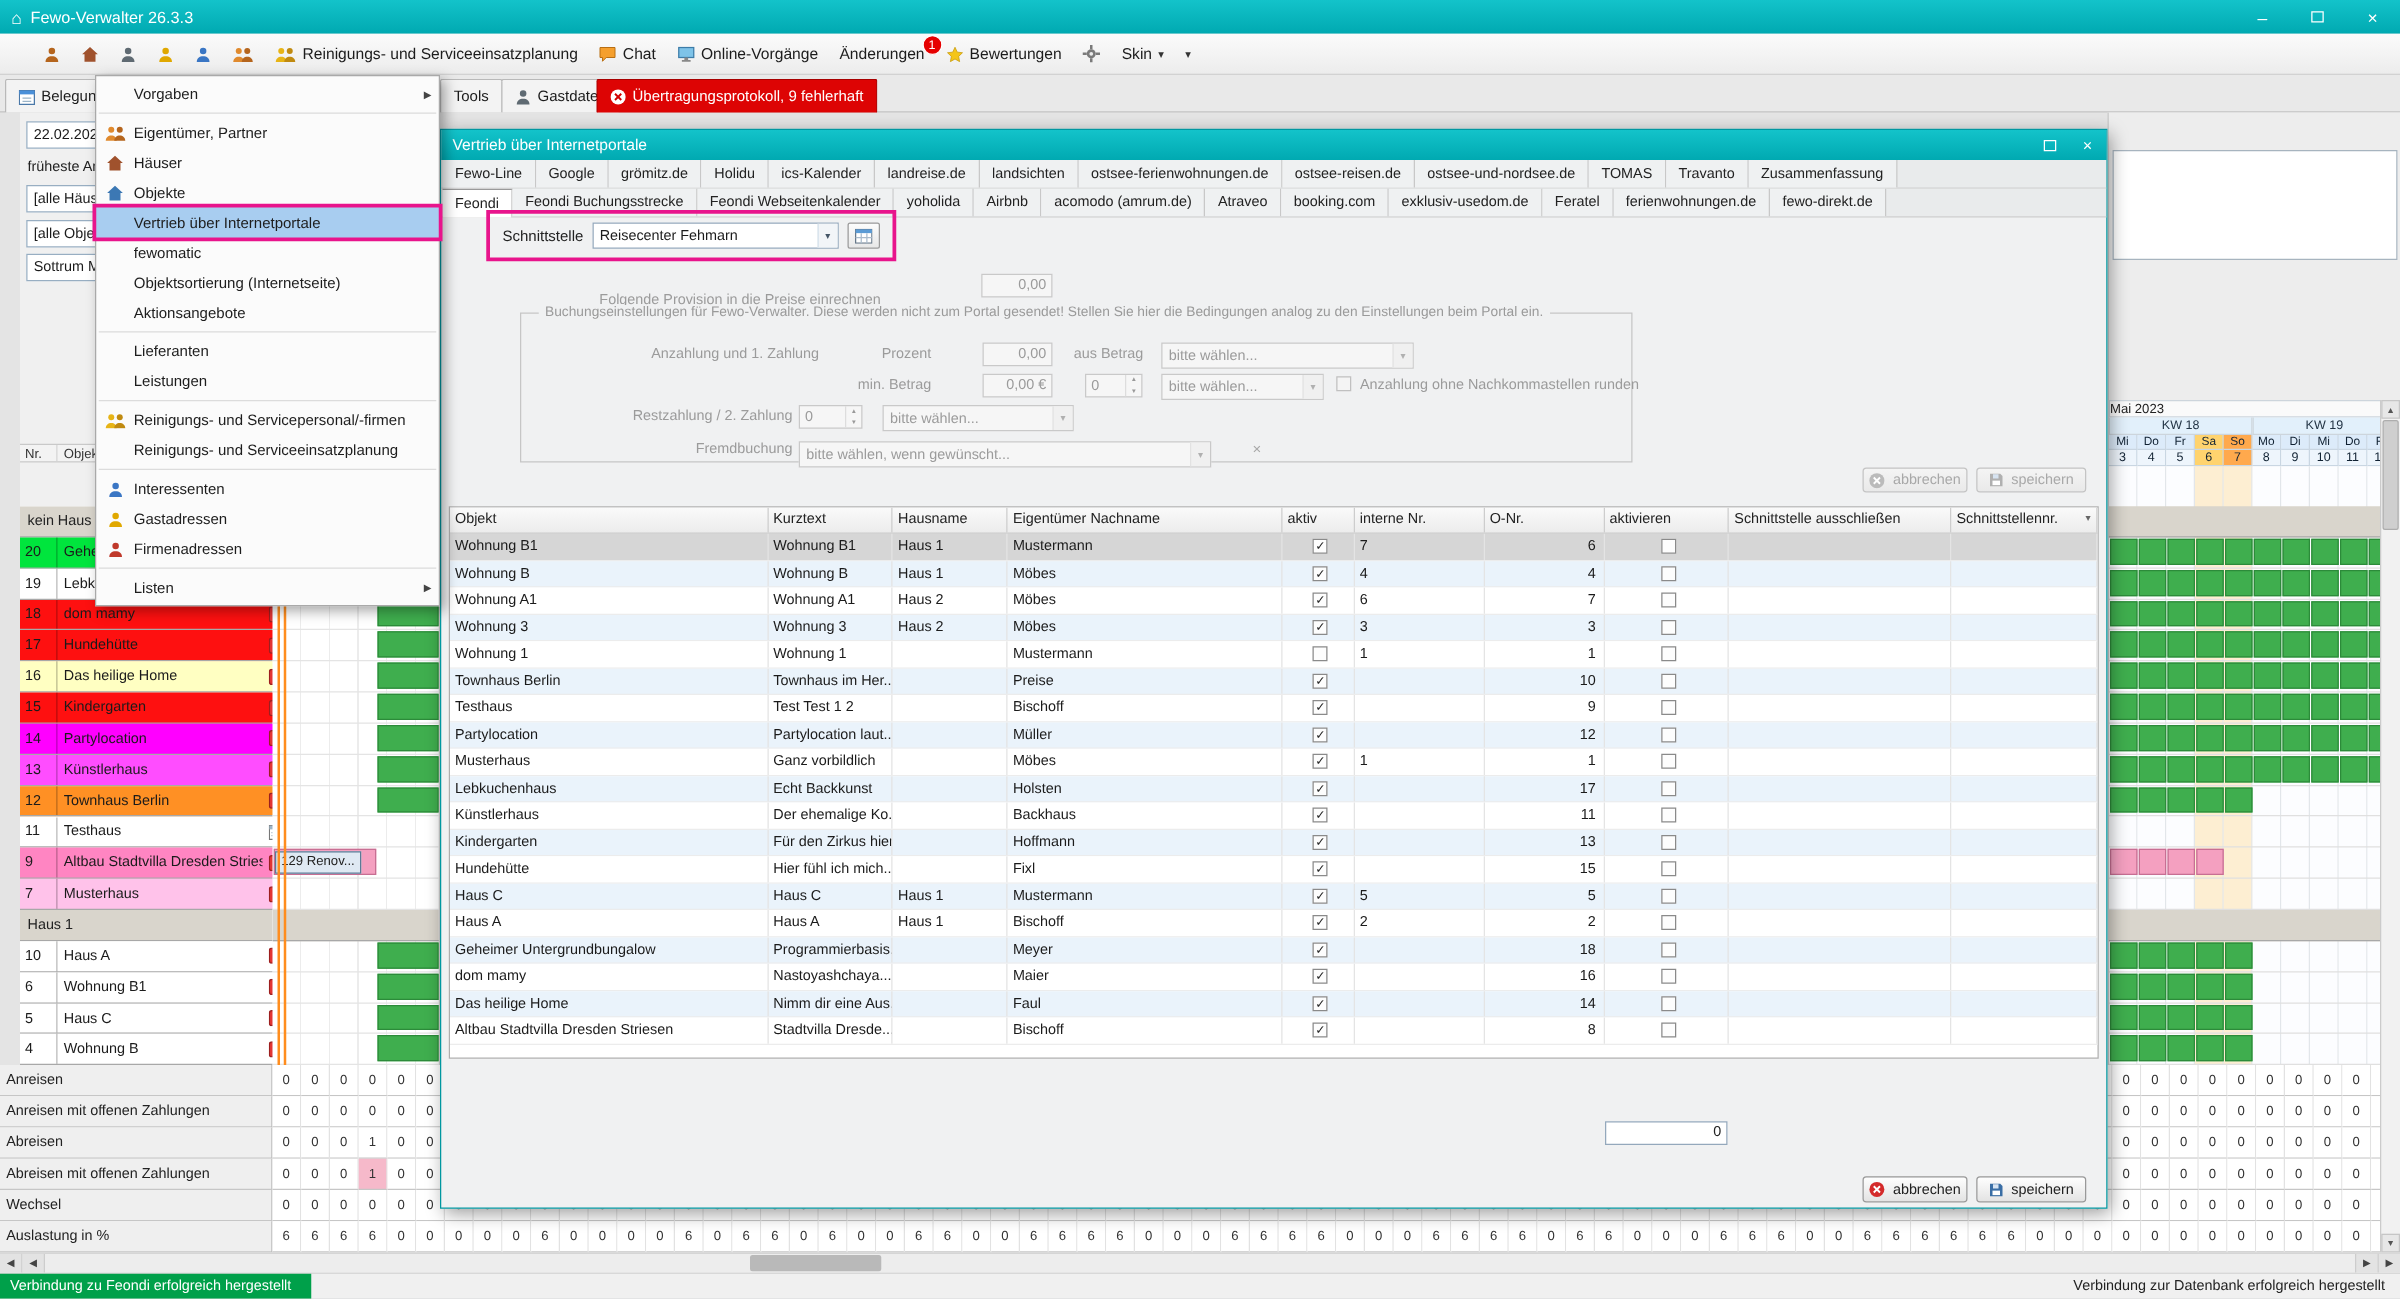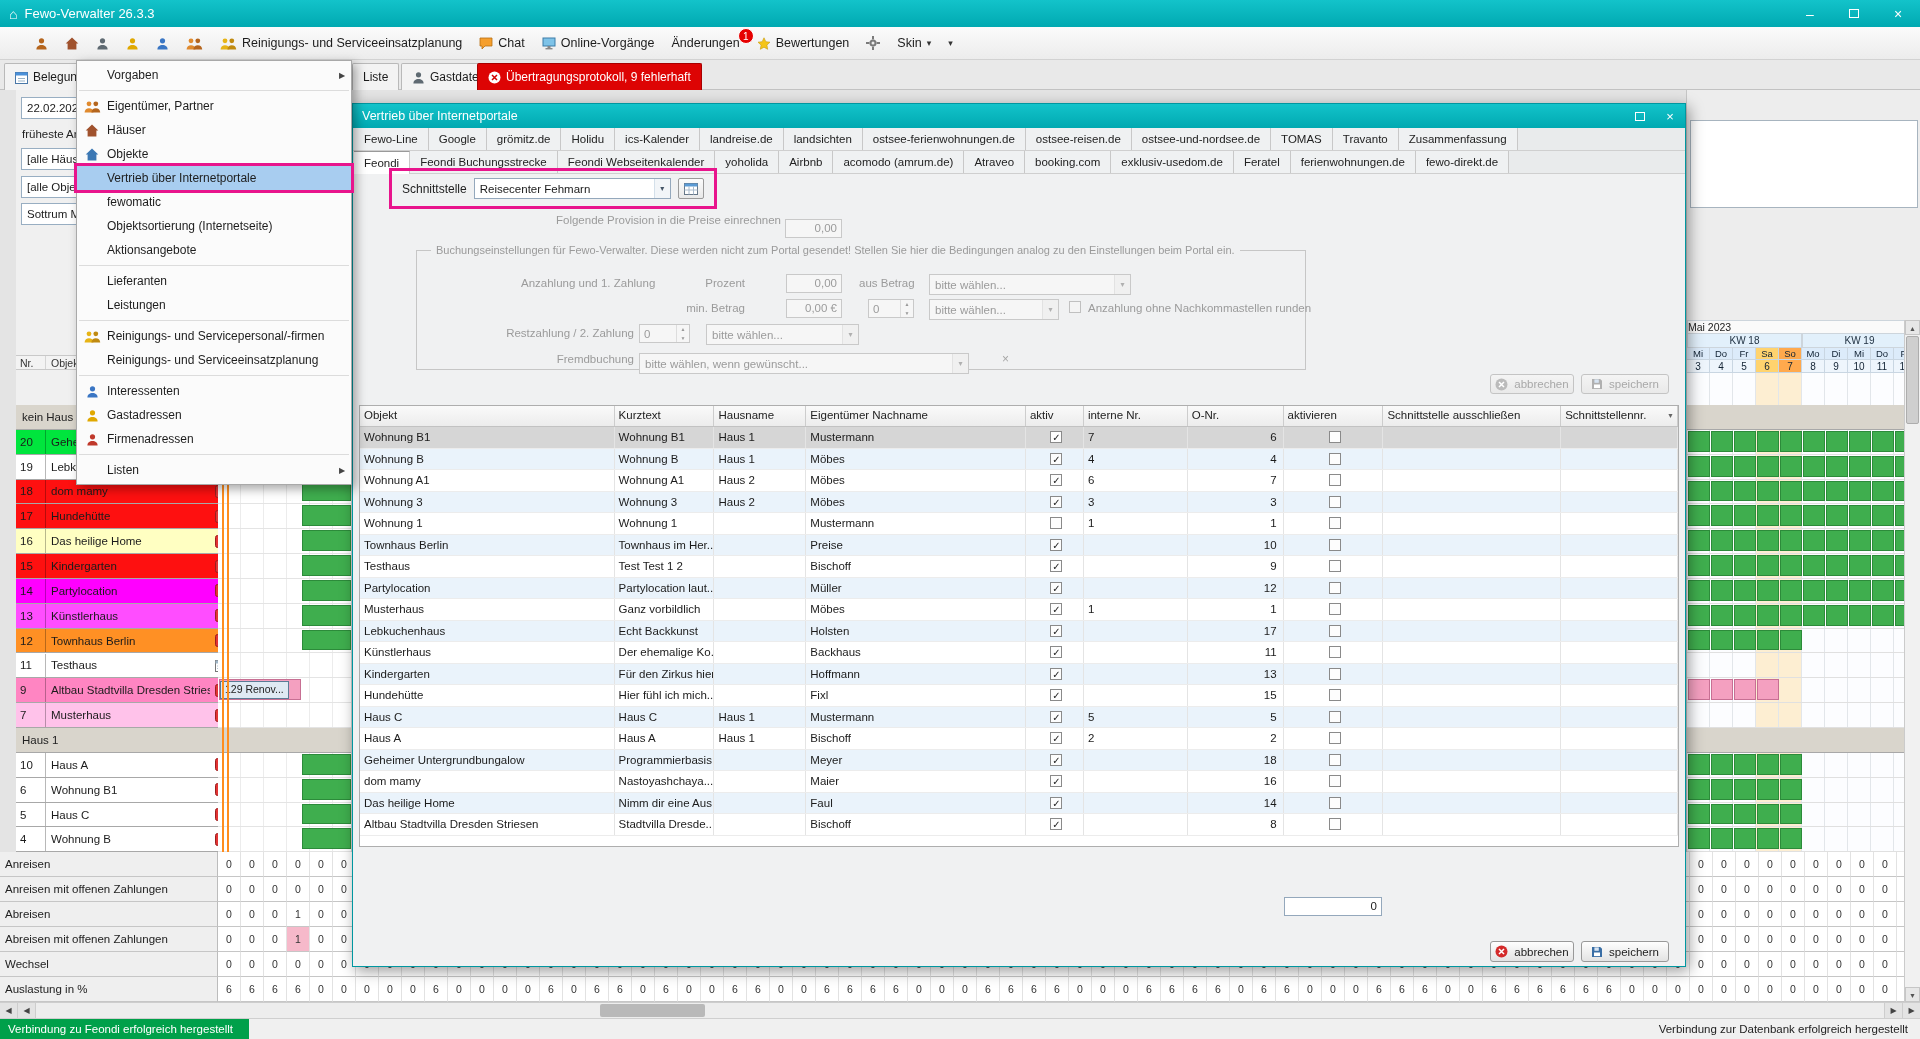--- a/index.html
+++ b/index.html
@@ -124,21 +124,21 @@
 #schnittstelle-label{font-size:12px;color:#222}
 .select{display:flex;align-items:center;height:21px;background:#fff;border:1px solid #94a8bc;font-size:11.5px;padding-left:5px}
 .select .caret{margin-left:auto;width:16px;height:100%;display:flex;align-items:center;justify-content:center;color:#456;border-left:1px solid #d4e0ea;background:#f2f5f8;font-size:8px}
 .select.disabled{background:#f6f6f6;border-color:#c9c9c9;color:#9b9b9b}
 .select.disabled .caret{color:#b0b0b0;background:#f0f0f0;border-left-color:#e2e2e2}
 #schnittstelle-select{width:197px}
 #schnittstelle-btn{width:26px;height:21px;display:flex;align-items:center;justify-content:center;background:linear-gradient(#fcfcfc,#e8e8e8);border:1px solid #9a9a9a;border-radius:2px}
 .dis-label{position:absolute;font-size:11.5px;color:#9b9b9b;white-space:nowrap}
 .dinput{position:absolute;height:19px;background:#f6f6f6;border:1px solid #c9c9c9;color:#9b9b9b;font-size:11.5px;text-align:right;padding:2px 4px 0 0}
 .einput{position:absolute;height:19px;background:#fff;border:1px solid #94a8bc;color:#222;font-size:11.5px;text-align:right;padding:2px 4px 0 0}
-#provision-label{left:50px;top:40px;width:378px;text-align:right}
+#provision-label{left:50px;top:60px;width:378px;text-align:center}
 #provision-input{left:432px;top:45px;width:57px}
 #fieldset{position:absolute;left:63px;top:76px;width:890px;height:120px;border:1px solid #c6c6c6}
 #legend{position:absolute;top:-7px;left:14px;background:#f0f1f2;padding:0 5px;font-size:11px;color:#9a9a9a;white-space:nowrap}
 .fs-label{position:absolute;font-size:11.5px;color:#9b9b9b;white-space:nowrap}
 .fs-right{text-align:right}
 #fsl-anzahlung{left:104px;top:26px}
 #fsl-prozent{left:238px;top:26px;width:90px}
 #fsi-prozent{left:369px;top:23px;width:56px}
 #fsl-ausbetrag{left:442px;top:26px}
 #fsd-1{position:absolute;left:512px;top:23px;width:202px}
@@ -318,21 +318,21 @@
       <span class="ticon" id="belegung-ic">
           <svg width="13" height="13">
             <rect x=".5" y="1.5" width="12" height="11" fill="#fff" stroke="#4a78a8"></rect>
             <rect x=".5" y="1.5" width="12" height="3" fill="#4a90d9"></rect>
             <path d="M3 7.5h7M3 10h7" stroke="#9ab4c8"></path>
           </svg>
         </span>
       <span>Belegung</span>
     </div>
     <div class="mtab" id="tab-liste">
-      <span>Liste</span>
+      <span>Tools</span>
     </div>
     <div class="mtab" id="tab-gastdaten">
       <span class="ticon" id="gast-ic">
           <svg width="13" height="13" viewBox="0 0 13 13">
             <circle cx="6.5" cy="3.8" r="2.6" fill="#5f6a72"></circle>
             <path d="M1.4 12.6c0-3 2.2-4.6 5.1-4.6s5.1 1.6 5.1 4.6z" fill="#5f6a72"></path>
           </svg>
         </span>
       <span>Gastdaten</span>
     </div>

